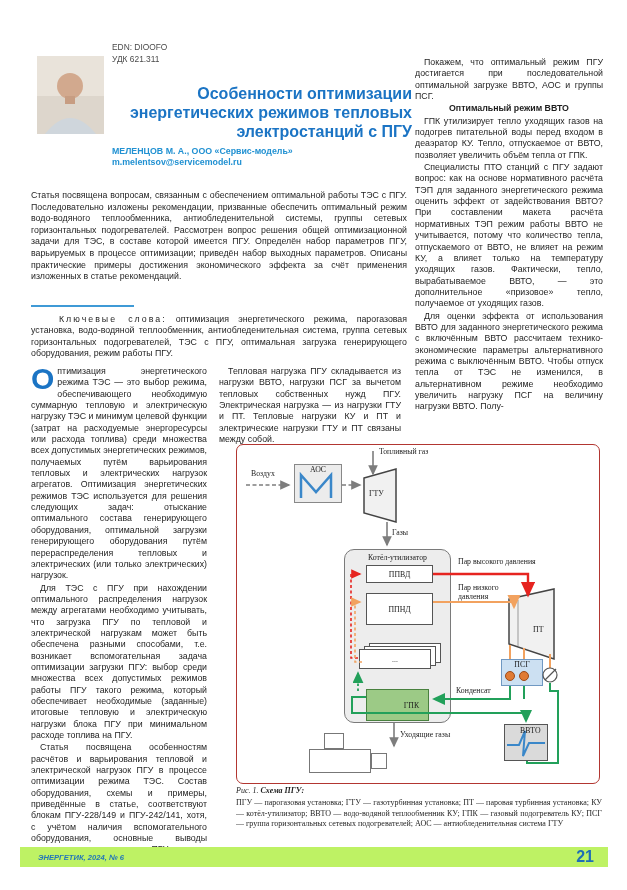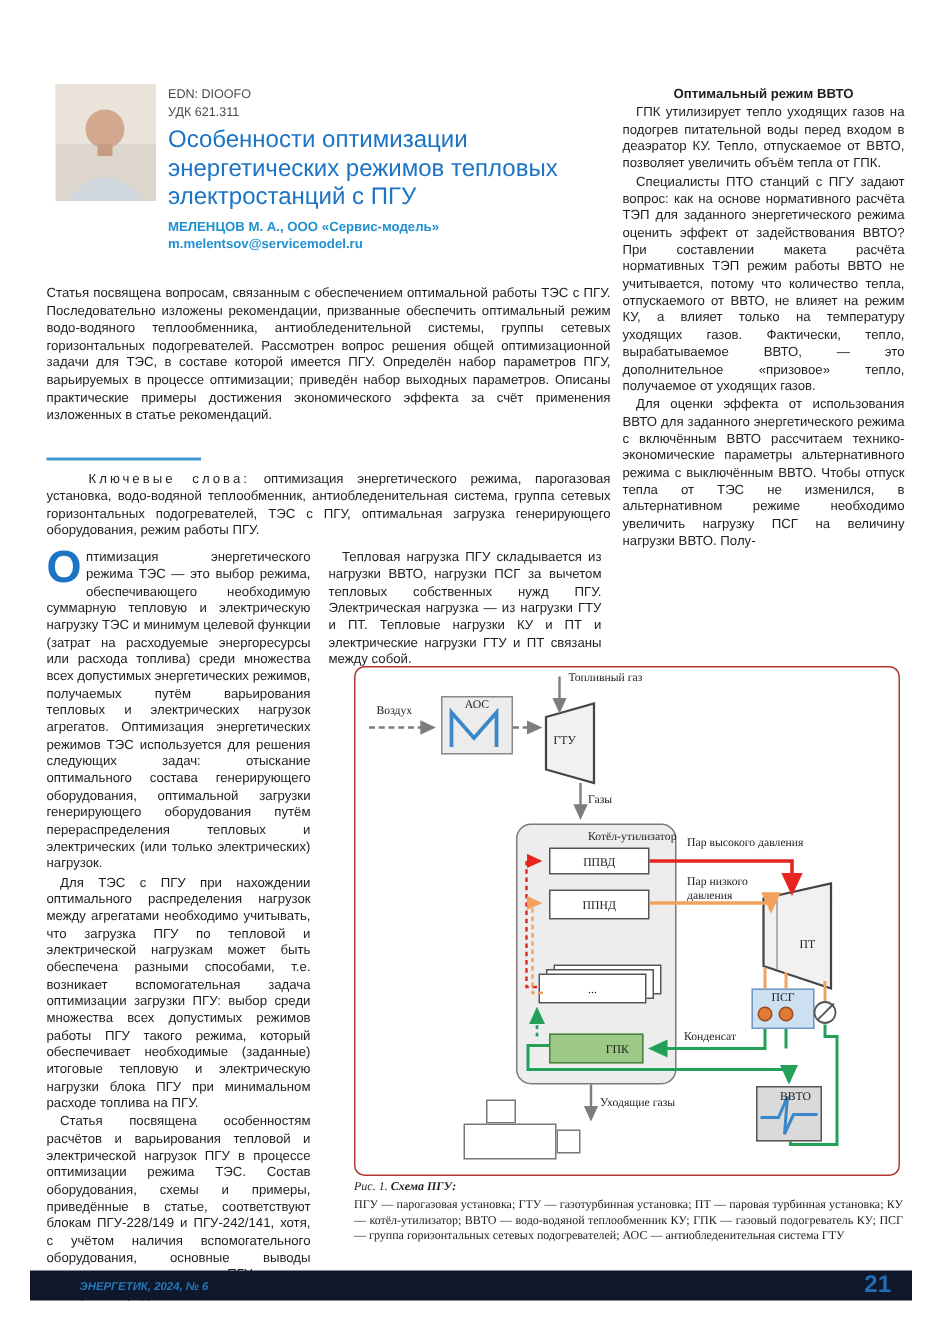--- a/index.html
+++ b/index.html
@@ -3,22 +3,22 @@
 <meta charset="utf-8">
 <style>
   html,body{margin:0;padding:0;}
   body{
     width:627px;height:890px;position:relative;background:#ffffff;
     font-family:"Liberation Sans",sans-serif;color:#1e1e1e;overflow:hidden;
   }
   .abs{position:absolute;}
   
   #photo{left:37px;top:56px;width:67px;height:78px;background:#e7e1d8;overflow:hidden;}
-  #head-meta{left:112px;top:57px;font-size:8.4px;line-height:11.5px;color:#4b4b4b;}
-  #title{left:112px;top:84px;width:300px;font-size:16px;line-height:19px;font-weight:normal;color:#1b74c4;}
+  #head-meta{left:112px;top:42px;font-size:8.4px;line-height:11.5px;color:#4b4b4b;}
+  #title{left:112px;top:84px;width:300px;font-size:16px;line-height:19px;font-weight:bold;color:#1b74c4;text-align:right;}
   #author-block{left:112px;top:146px;width:300px;font-size:8.8px;line-height:10.8px;font-weight:bold;color:#2191d2;}
   
   #abstract{left:31px;top:190px;width:376px;font-size:8.8px;line-height:11.6px;text-align:justify;hyphens:auto;}
   #divider{left:31px;top:305px;width:103px;height:2px;background:#3f9ad6;}
   #keywords{left:31px;top:314px;width:376px;font-size:8.8px;line-height:11.4px;text-align:justify;hyphens:auto;}
   .kw-label{letter-spacing:2px;padding-left:28px;}
   
   .col{font-size:8.8px;line-height:11.35px;text-align:justify;hyphens:auto;}
   .col p{margin:0;text-indent:9px;}
   .col p + p{margin-top:1px;}
@@ -37,21 +37,21 @@
   #ku-box{background:#ededed;border:1.5px solid #7a7a7a;border-radius:10px;}
   #gpk-box{background:#9cca86;border-color:#49813f;}
   #psg-box{background:#cce0f2;border-color:#6f98c2;align-items:flex-start;padding-top:0;}
   #vvto-box{background:#dadada;border-color:#555;}
   .chimney{background:#fff;border:1.2px solid #777;}
   
   #caption{left:236px;top:786px;width:366px;font-family:"Liberation Serif",serif;font-size:8px;line-height:10.4px;text-align:justify;}
   #caption .cap-line1{font-style:italic;margin-bottom:2px;}
   #caption .cap-title{font-weight:bold;}
   
-  #footer{left:20px;top:847px;width:588px;height:20px;background:#0f172a;display:flex;align-items:center;justify-content:space-between;padding:0 14px 0 33px;box-sizing:border-box;}
+  #footer{left:20px;top:847px;width:588px;height:20px;background:#bef264;display:flex;align-items:center;justify-content:space-between;padding:0 14px 0 18px;box-sizing:border-box;}
   #footer .journal{font-style:italic;font-weight:bold;font-size:7.6px;color:#2477b8;}
   #footer .pageno{font-weight:bold;font-size:16px;color:#1f6eb5;}
 </style>
 </head>
 <body>
 
 <div class="abs" id="photo">
   <svg width="67" height="78" viewBox="0 0 67 78">
     <rect width="67" height="78" fill="#ddd6cc"></rect>
     <rect x="0" y="0" width="67" height="40" fill="#e9e3da"></rect>
@@ -82,36 +82,37 @@
   <p>Для ТЭС с ПГУ при нахождении оптимального распределения нагрузок между агрегатами необходимо учитывать, что загрузка ПГУ по тепловой и электрической нагрузкам может быть обеспечена разными способами, т.е. возникает вспомогательная задача оптимизации загрузки ПГУ: выбор среди множества всех допустимых режимов работы ПГУ такого режима, который обеспечивает необходимые (заданные) итоговые тепловую и электрическую нагрузки блока ПГУ при минимальном расходе топлива на ПГУ.</p>
   <p>Статья посвящена особенностям расчётов и варьирования тепловой и электрической нагрузок ПГУ в процессе оптимизации режима ТЭС. Состав оборудования, схемы и примеры, приведённые в статье, соответствуют блокам ПГУ-228/149 и ПГУ-242/141, хотя, с учётом наличия вспомогательного оборудования, основные выводы справедливы для всех типов ПГУ.</p>
   <p>На рис. 1 представлена схема ПГУ.</p>
 </div>
 
 <div class="abs col" id="col2">
   <p>Тепловая нагрузка ПГУ складывается из нагрузки ВВТО, нагрузки ПСГ за вычетом тепловых собственных нужд ПГУ. Электрическая нагрузка — из нагрузки ГТУ и ПТ. Тепловые нагрузки КУ и ПТ и электрические нагрузки ГТУ и ПТ связаны между собой.</p>
 </div>
 
 <div class="abs col" id="col3">
+  <p>Покажем, что оптимальный режим ПГУ достигается при последовательной оптимальной загрузке ВВТО, АОС и группы ПСГ.</p>
   <p class="sec-h">Оптимальный режим ВВТО</p>
   <p>ГПК утилизирует тепло уходящих газов на подогрев питательной воды перед входом в деаэратор КУ. Тепло, отпускаемое от ВВТО, позволяет увеличить объём тепла от ГПК.</p>
   <p>Специалисты ПТО станций с ПГУ задают вопрос: как на основе нормативного расчёта ТЭП для заданного энергетического режима оценить эффект от задействования ВВТО? При составлении макета расчёта нормативных ТЭП режим работы ВВТО не учитывается, потому что количество тепла, отпускаемого от ВВТО, не влияет на режим КУ, а влияет только на температуру уходящих газов. Фактически, тепло, вырабатываемое ВВТО, — это дополнительное «призовое» тепло, получаемое от уходящих газов.</p>
   <p>Для оценки эффекта от использования ВВТО для заданного энергетического режима с включённым ВВТО рассчитаем технико-экономические параметры альтернативного режима с выключённым ВВТО. Чтобы отпуск тепла от ТЭС не изменился, в альтернативном режиме необходимо увеличить нагрузку ПСГ на величину нагрузки ВВТО. Полу-</p>
 </div>
 
 <div class="abs" id="figure">
 
   <div class="fbox" id="ku-box" style="left:107px;top:104px;width:107px;height:174px;"></div>
   <div class="fbox" style="left:57px;top:19px;width:48px;height:39px;background:#ececec;border-color:#888;"></div>
   <div class="fbox" style="left:129px;top:120px;width:67px;height:18px;">ППВД</div>
-  <div class="fbox" style="left:129px;top:148px;width:67px;height:20px;">ППНД</div>
+  <div class="fbox" style="left:129px;top:148px;width:67px;height:32px;">ППНД</div>
   <div class="fbox" style="left:132px;top:198px;width:72px;height:20px;"></div>
   <div class="fbox" style="left:127px;top:201px;width:72px;height:20px;"></div>
   <div class="fbox" style="left:122px;top:204px;width:72px;height:20px;">...</div>
-  <div class="fbox" id="gpk-box" style="left:129px;top:244px;width:63px;height:20px;padding-left:28px;">ГПК</div>
+  <div class="fbox" id="gpk-box" style="left:129px;top:244px;width:63px;height:32px;padding-left:28px;">ГПК</div>
   <div class="fbox" id="psg-box" style="left:264px;top:214px;width:42px;height:27px;">ПСГ</div>
   <div class="fbox" id="vvto-box" style="left:267px;top:279px;width:44px;height:37px;"></div>
   <div class="fbox chimney" style="left:87px;top:288px;width:20px;height:16px;"></div>
   <div class="fbox chimney" style="left:72px;top:304px;width:62px;height:24px;"></div>
   <div class="fbox chimney" style="left:134px;top:308px;width:16px;height:16px;"></div>
 
   <svg width="362" height="338" viewBox="0 0 362 338">
     <defs>
       <marker id="m-gray" markerWidth="8" markerHeight="8" refX="5.5" refY="3" orient="auto">
           <path d="M0,0 L6.5,3 L0,6 Z" fill="#7d7d7d"></path>
@@ -160,21 +161,21 @@
 
     <polyline points="64,53 64,30 79,47 94,30 94,53" fill="none" stroke="#3a87c9" stroke-width="2.5"></polyline>
     <polyline points="270,300 282,300 288,286 286,311 292,298 308,298" fill="none" stroke="#3a87c9" stroke-width="2"></polyline>
   </svg>
 
   <div class="fl" style="left:142px;top:2px;">Топливный газ</div>
   <div class="fl" style="left:14px;top:24px;">Воздух</div>
   <div class="fl" style="left:57px;top:20px;width:48px;text-align:center;">АОС</div>
   <div class="fl" style="left:132px;top:44px;">ГТУ</div>
   <div class="fl" style="left:155px;top:83px;">Газы</div>
-  <div class="fl" style="left:107px;top:108px;width:107px;text-align:right;">Котёл-утилизатор</div>
+  <div class="fl" style="left:107px;top:108px;width:107px;text-align:center;">Котёл-утилизатор</div>
   <div class="fl" style="left:221px;top:112px;">Пар высокого давления</div>
   <div class="fl" style="left:221px;top:138px;width:62px;white-space:normal;">Пар низкого давления</div>
   <div class="fl" style="left:296px;top:180px;">ПТ</div>
   <div class="fl" style="left:219px;top:241px;">Конденсат</div>
   <div class="fl" style="left:283px;top:281px;">ВВТО</div>
   <div class="fl" style="left:163px;top:285px;">Уходящие газы</div>
 </div>
 
 <div class="abs" id="caption">
   <div class="cap-line1"><span>Рис. 1.</span> <span class="cap-title">Схема ПГУ:</span></div>

